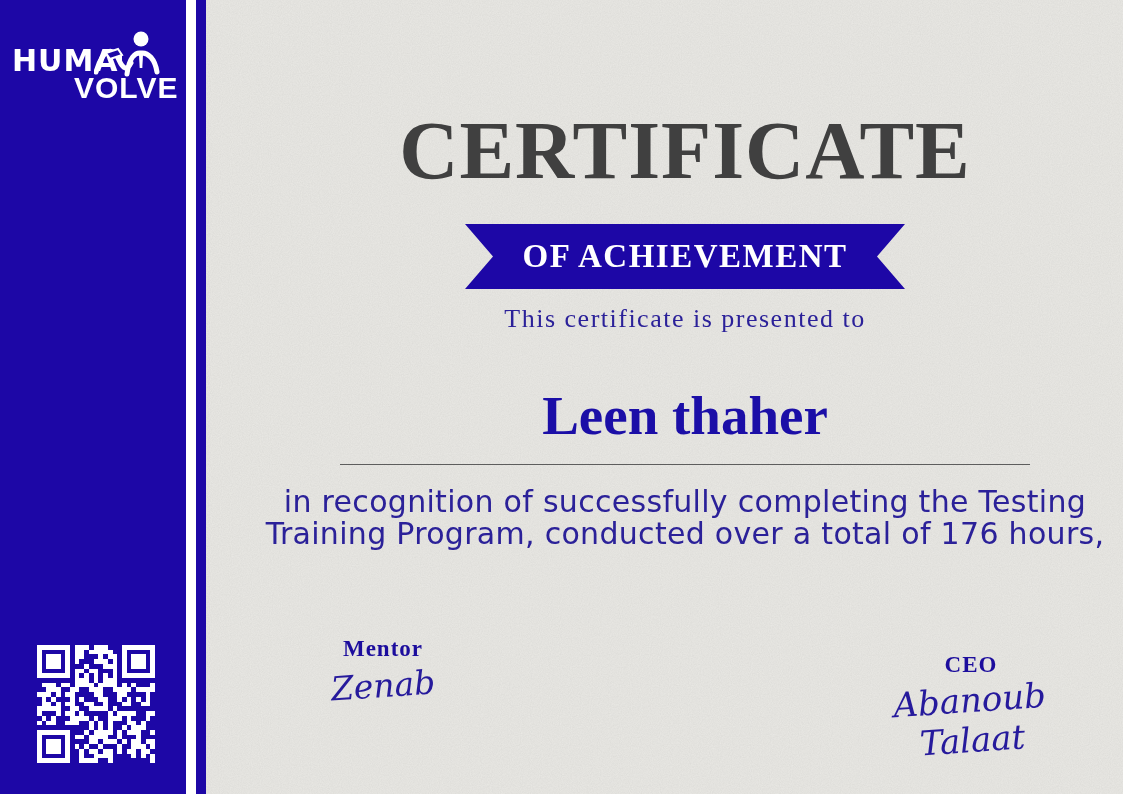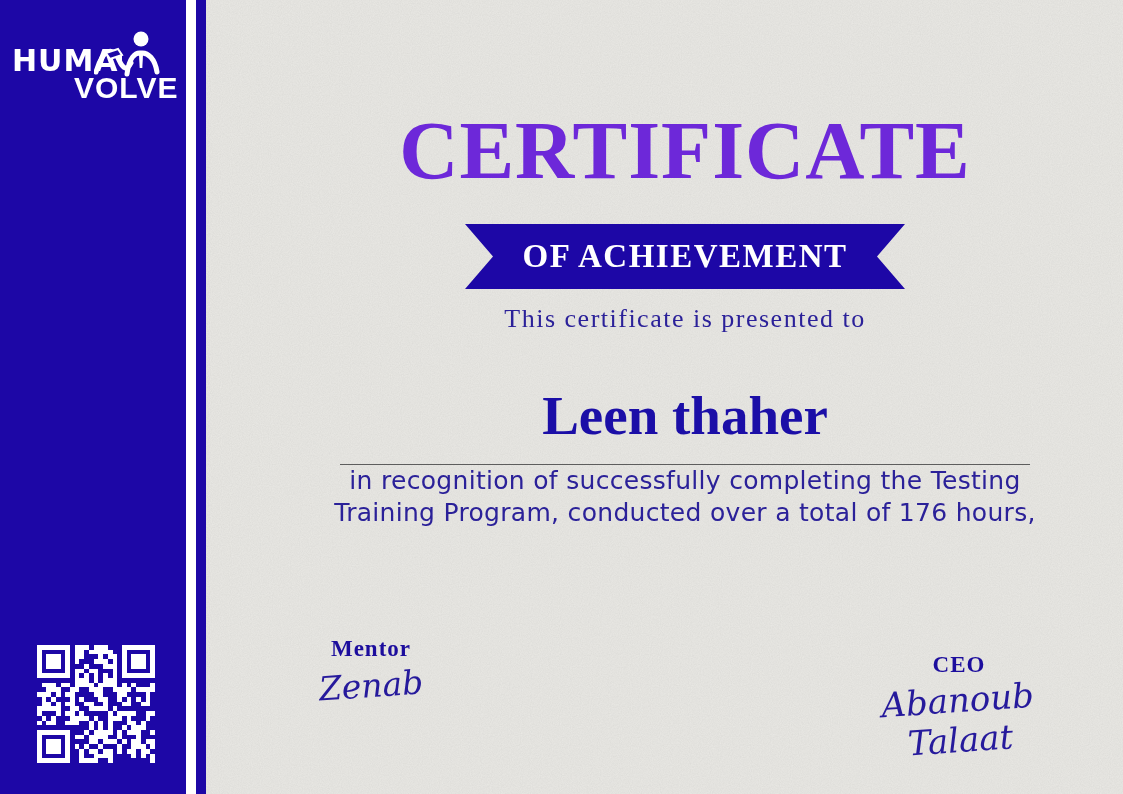--- a/index.html
+++ b/index.html
@@ -40,21 +40,21 @@
   .main {
     position:relative; flex:1 1 auto; height:100%;
     padding:100px 0 0 41px; text-align:center;
   }
   .noise { position:absolute; inset:0; width:100%; height:100%; pointer-events:none; }
   .content { position:relative; z-index:1; }
 
   .cert-title {
     font-family:"Liberation Serif","DejaVu Serif",serif;
     font-weight:bold; font-size:82px; line-height:1; letter-spacing:1px;
-    color:#6d28d9; margin-top:10px;
+    color:#404040; margin-top:10px;
   }
 
   .ribbon {
     width:440px; height:65px; margin:32px auto 0 auto;
     background:#1d07a6; color:#ffffff;
     display:flex; align-items:center; justify-content:center;
     clip-path:polygon(0 0, 100% 0, calc(100% - 28px) 50%, 100% 100%, 0 100%, 28px 50%);
     text-align:center;
   }
   .ribbon-text {
@@ -72,26 +72,26 @@
     font-family:"Liberation Serif","DejaVu Serif",serif;
     font-weight:bold; font-size:55px; line-height:1; color:#1b0ea7;
   }
 
   .rule {
     width:690px; margin:21px auto 0 auto; border:none;
     border-top:1.5px solid #5d5d5d; height:0;
   }
 
   .body-text {
-    margin-top:0; font-size:25px; line-height:32px; color:#2b2199;
+    margin-top:21px; font-size:30px; line-height:32px; color:#2b2199;
     letter-spacing:0.3px; font-family:"DejaVu Sans", sans-serif;
   }
 
   
-  .signatures { position:absolute; z-index:1; top:636px; left:0; right:0; height:120px; }
+  .signatures { position:absolute; z-index:1; top:636px; left:12px; right:0; height:120px; }
   .sig-block { position:absolute; text-align:center; }
   .sig-left  { left:70px;  width:190px; }
   .sig-right { left:638px; width:230px;margin-top:16px; }
   .sig-role {
     font-family:"Liberation Serif","DejaVu Serif",serif;
     font-weight:bold; font-size:23px; letter-spacing:1px; color:#1c0d9d;
   }
   .sig-name {
     font-family:"DejaVu Serif", serif; font-style:italic;
     color:#261a9c; transform:rotate(-4deg);

